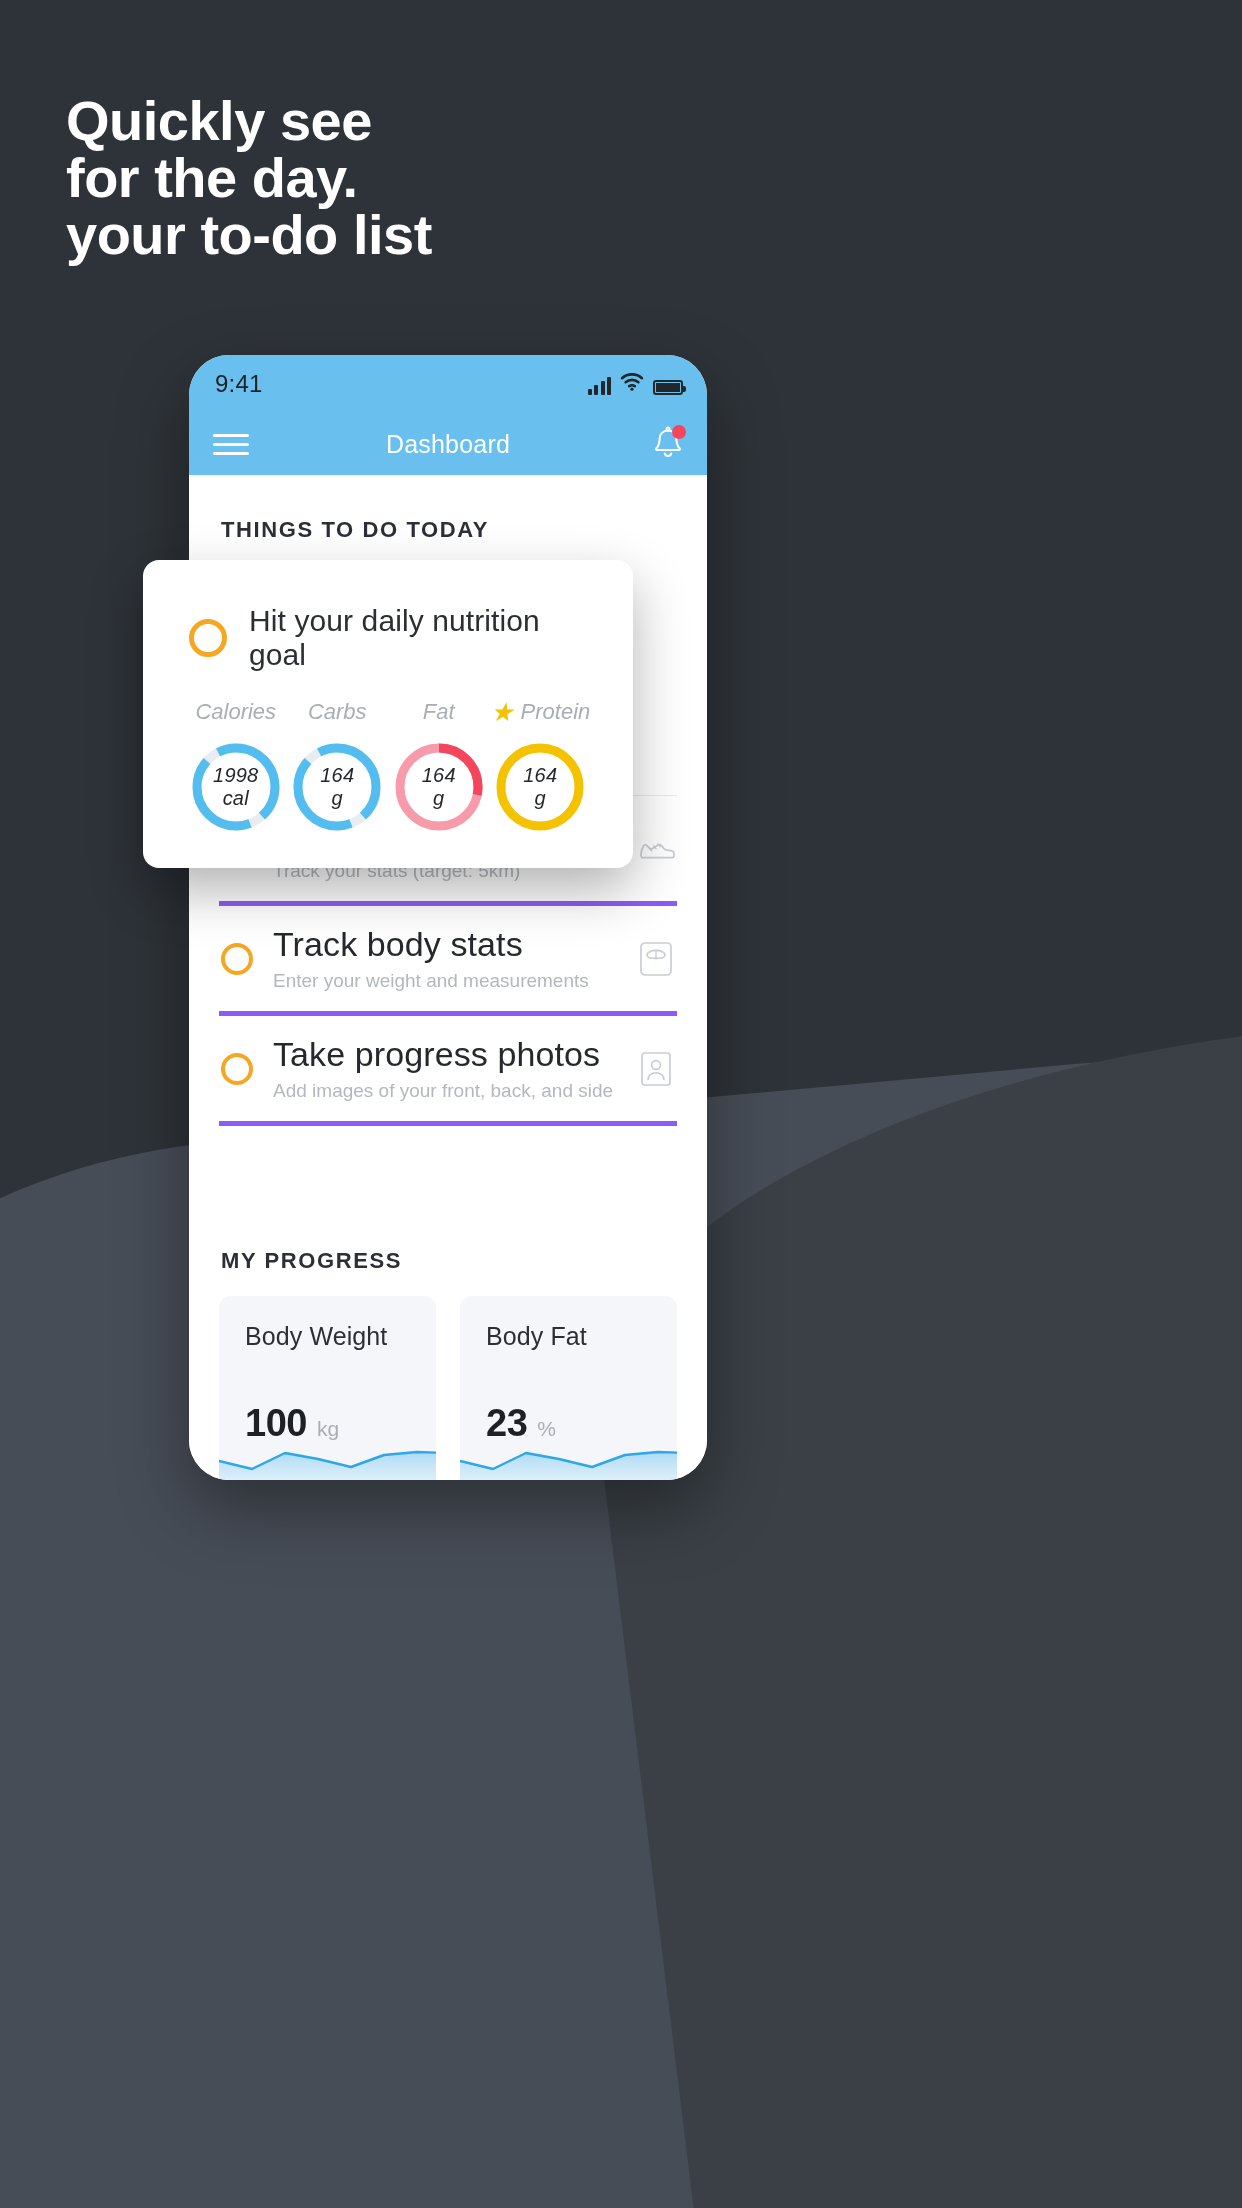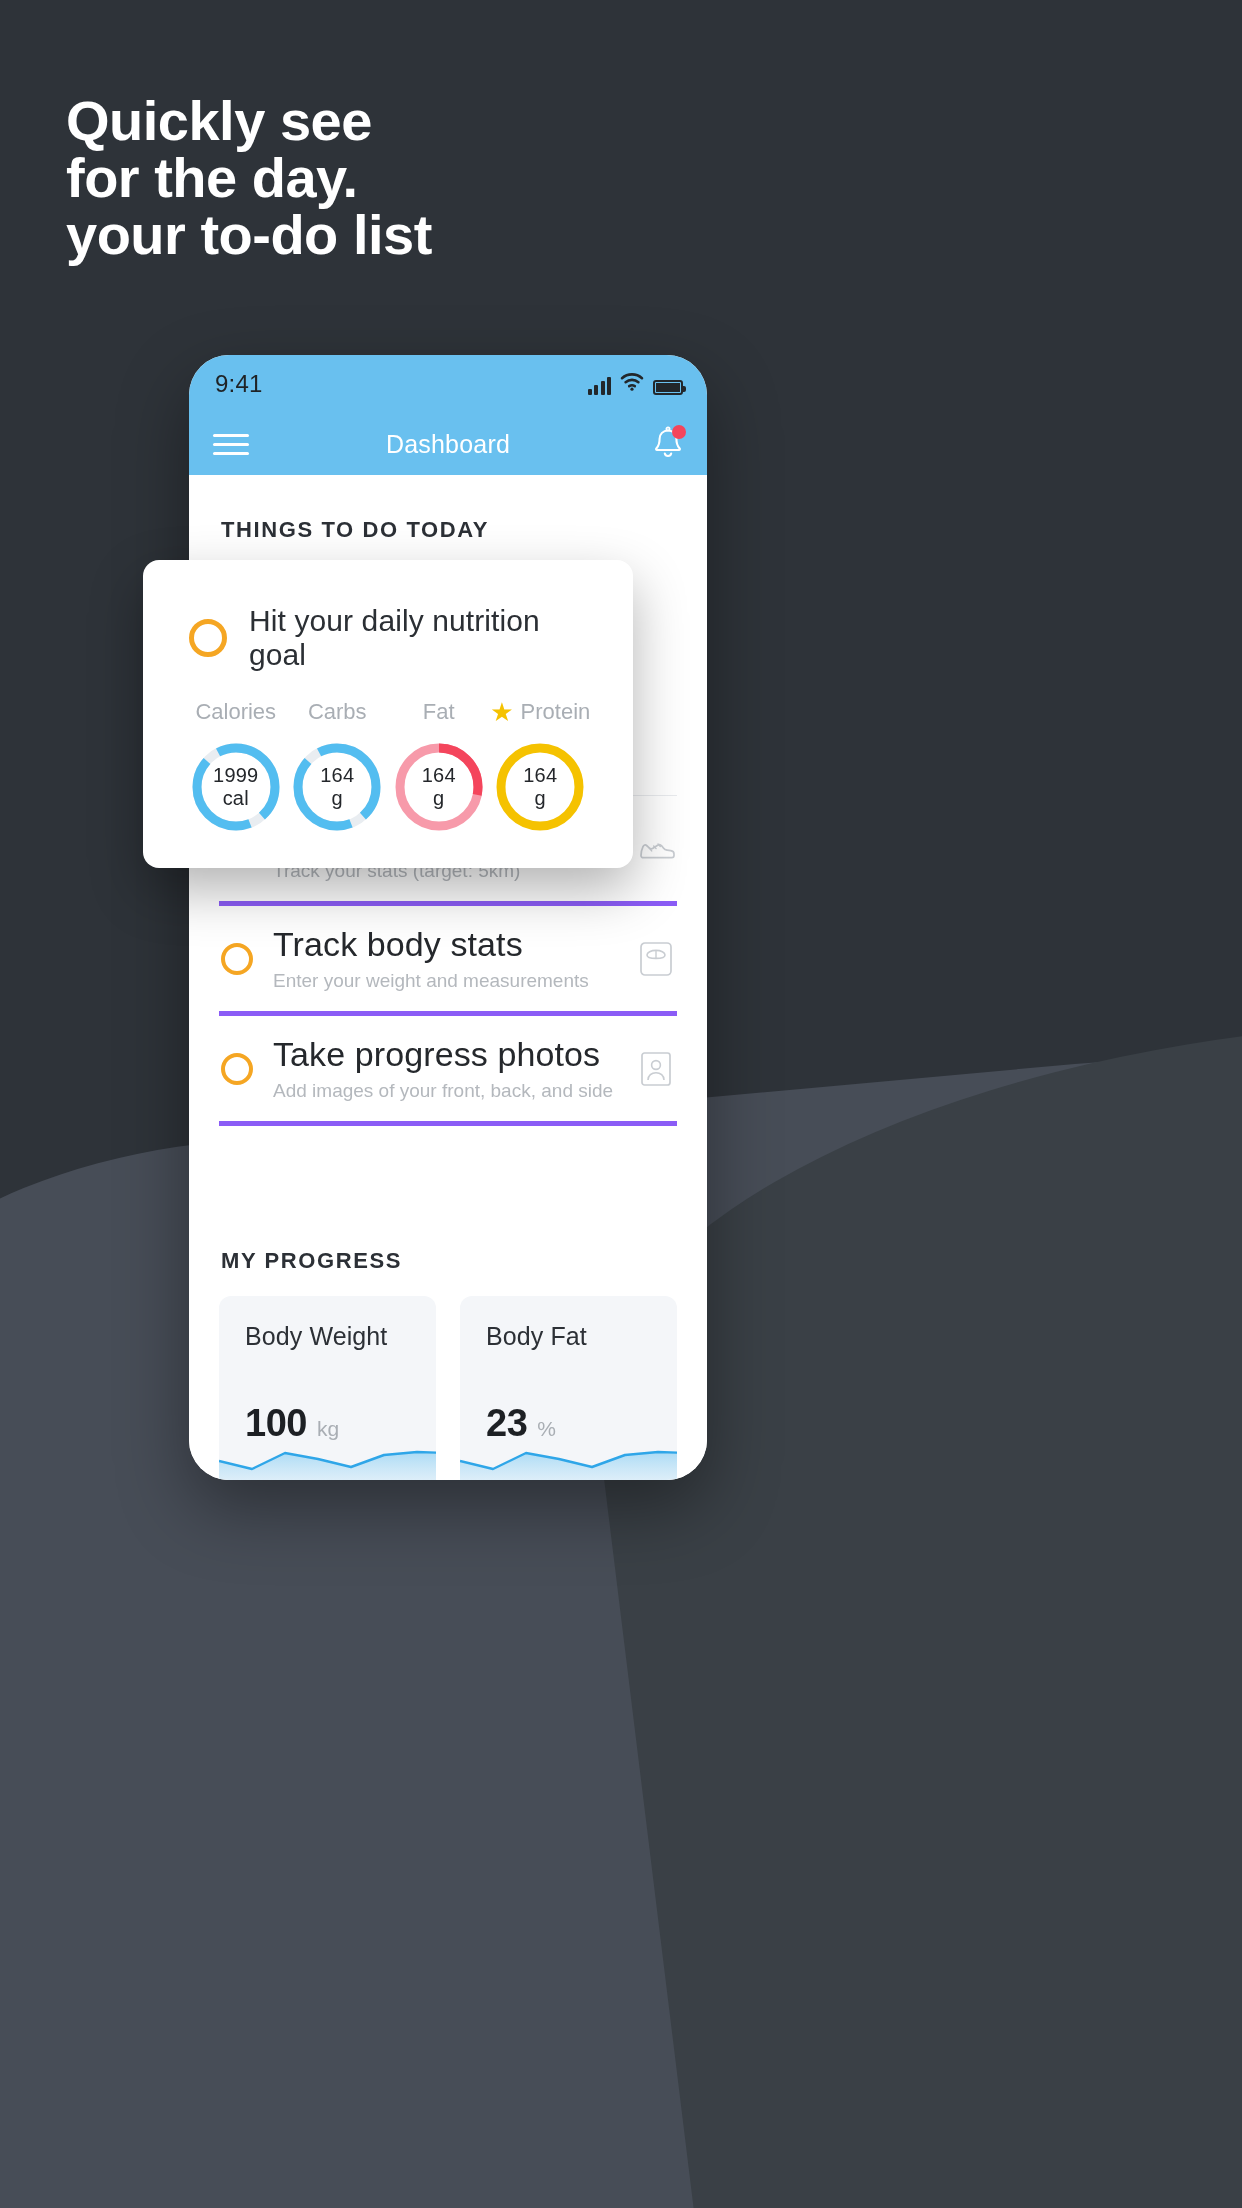--- a/index.html
+++ b/index.html
@@ -281,20 +281,21 @@
   }
   .fc-title {
     color: #2b2f34;
     font-size: 30px;
     letter-spacing: 0.1px;
   }
   .macros {
     display: flex;
     justify-content: flex-end;
     padding: 24px 8px 0 8px;
+    font-style: italic;
   }
   .macro { width: 130px; text-align: center; }
   .macro-label-row {
     display: flex;
     align-items: center;
     justify-content: center;
     gap: 7px;
     height: 32px;
   }
   .macro-label { color: #a9aeb4; font-size: 22px; }
@@ -487,21 +488,21 @@
       <div class="macro">
         <div class="macro-label-row">
           <span class="macro-label">Calories</span>
         </div>
         <div class="macro-ring">
           <svg width="94" height="94" viewBox="0 0 94 94">
             <circle cx="47" cy="47" r="39" fill="none" stroke="#e9edf1" stroke-width="9"></circle>
             <circle cx="47" cy="47" r="39" fill="none" stroke="#53bdf0" stroke-width="9" stroke-dasharray="104 14" stroke-dashoffset="10" transform="rotate(-90 47 47)"></circle>
           </svg>
           <div class="macro-ring-text">
-            <span>1999</span>
+            <span>1998</span>
             <span>cal</span>
           </div>
         </div>
       </div>
 
       <div class="macro">
         <div class="macro-label-row">
           <span class="macro-label">Carbs</span>
         </div>
         <div class="macro-ring">

